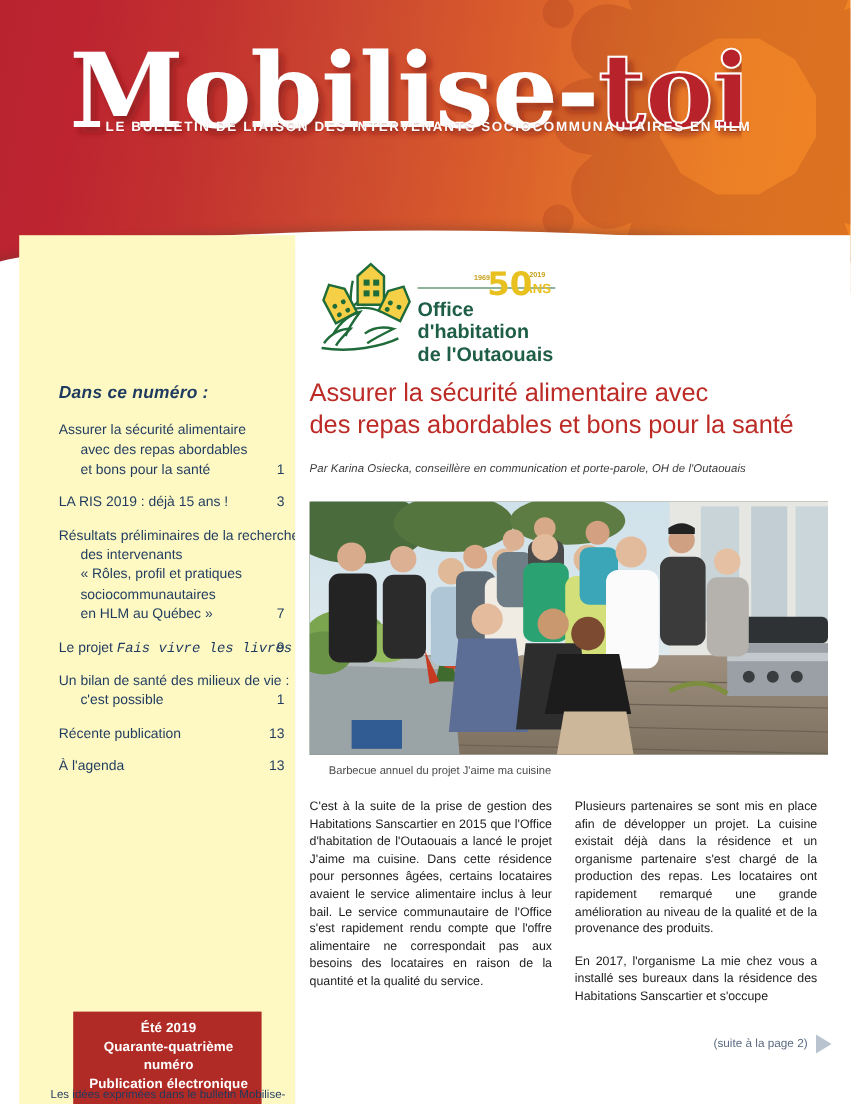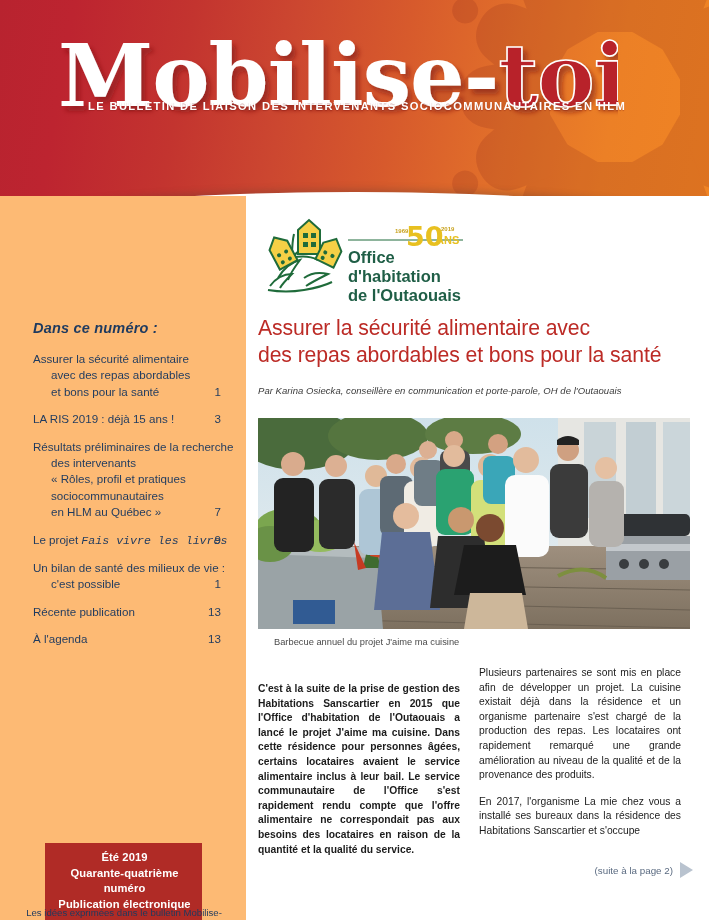--- a/index.html
+++ b/index.html
@@ -46,22 +46,22 @@
   }
   .curve-shape {
     position: absolute; left: 0; top: 42px; width: 789px; height: 260px;
     background: #ffffff;
     border-radius: 50% 50% 0 0 / 46px 46px 0 0;
     box-shadow: 0 -3px 7px rgba(90,60,50,.30);
   }
 
   
   .sidebar {
-    position: absolute; left: 0; top: 196px; width: 246px; height: 724px;
-    background: #fdba74;
+    position: absolute; left: 16px; top: 196px; width: 246px; height: 724px;
+    background: #fef9c3;
   }
 
   .toc-title {
     position: absolute; left: 33px; top: 124px;
     font-family: "Liberation Sans", sans-serif;
     font-style: italic; font-weight: 700; font-size: 14.5px;
     color: #1e3a5f; letter-spacing: .2px;
   }
   .toc {
     position: absolute; left: 33px; top: 155px; width: 188px;
@@ -121,21 +121,21 @@
   }
 
   .cols { position: absolute; left: 12px; top: 470px; width: 435px; }
   .col { position: absolute; top: 0; width: 202px; }
   .col-l { left: 0; }
   .col-r { left: 221px; }
   .col p {
     font-size: 10.3px; line-height: 14.6px; color: #1c1c1c;
     text-align: justify; margin-bottom: 12px;
   }
-  .col p.lead { font-weight: 700; margin-top: 16px; }
+  .col p.lead { font-weight: 400; }
 
   .suite {
     position: absolute; left: 221px; top: 196px; width: 214px;
     text-align: right; font-size: 9.8px; color: #5a6a80;
   }
   .suite span { vertical-align: middle; }
   .suite .arrow {
     display: inline-block; vertical-align: middle; margin-left: 7px;
     width: 0; height: 0; border-left: 13px solid #b9c3cf;
     border-top: 8px solid transparent; border-bottom: 8px solid transparent;

